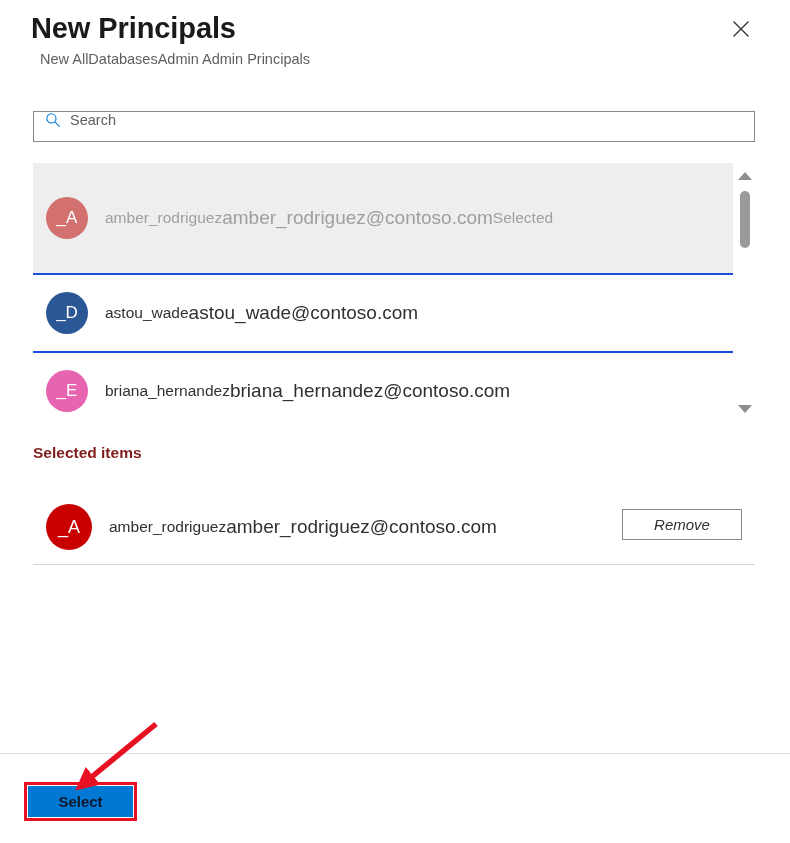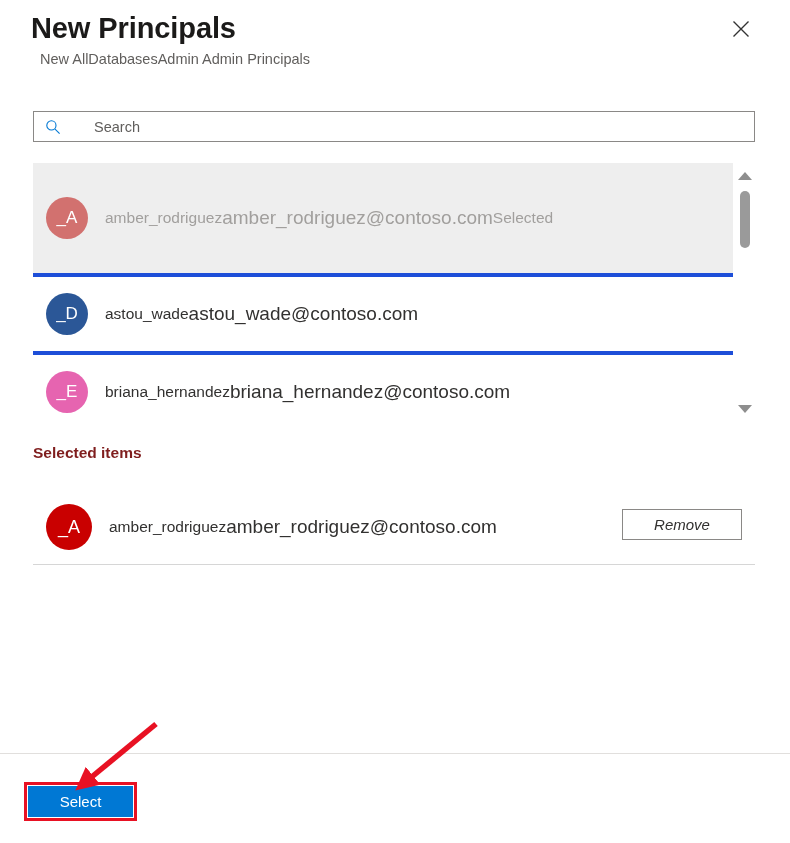--- a/index.html
+++ b/index.html
@@ -55,22 +55,21 @@
 
   
   .search-wrap {
     position: absolute;
     left: 33px; top: 111px;
     width: 722px; height: 31px;
     border: 1px solid #8a8886;
     background: #ffffff;
     box-sizing: border-box;
     display: flex;
-    align-items: center;
-    gap: 24px;
+    align-items: flex-start;
   }
   .search-icon {
     margin-left: 11px;
     margin-right: 9px;
     width: 16px; height: 16px;
     display: block;
     flex: none;
   }
   .search-input {
     border: none;
@@ -102,21 +101,21 @@
   .person-row {
     position: relative;
     box-sizing: border-box;
     display: flex;
     align-items: center;
     padding-left: 13px;
     height: 110px;
   }
   .person-row.compact { height: 78px; }
   .person-row.disabled { background: #eeeeee; }
-  .person-row.divided { border-top: 4px solid #1d4ed8; }
+  .person-row.divided { border-top: 2px solid #1d4ed8; }
 
   .avatar {
     flex: none;
     width: 42px; height: 42px;
     border-radius: 50%;
     color: #ffffff;
     font-size: 17px;
     font-weight: 400;
     display: flex;
     align-items: center;
@@ -230,24 +229,24 @@
     width: 790px;
     height: 1px;
     background: #e1dfdd;
   }
   .select-button {
     position: absolute;
     left: 28px; top: 786px;
     width: 105px; height: 31px;
     background: #0078d4;
     border: none;
-    color: #ffffff;
+    color: #0f172a;
     font-family: "Liberation Sans", sans-serif;
     font-size: 15px;
-    font-weight: 400;
+    font-weight: 700;
     cursor: pointer;
     padding: 0;
   }
   .highlight-box {
     position: absolute;
     left: 24px; top: 782px;
     width: 113px; height: 39px;
     border: 3px solid #e81123;
     box-sizing: border-box;
     pointer-events: none;

